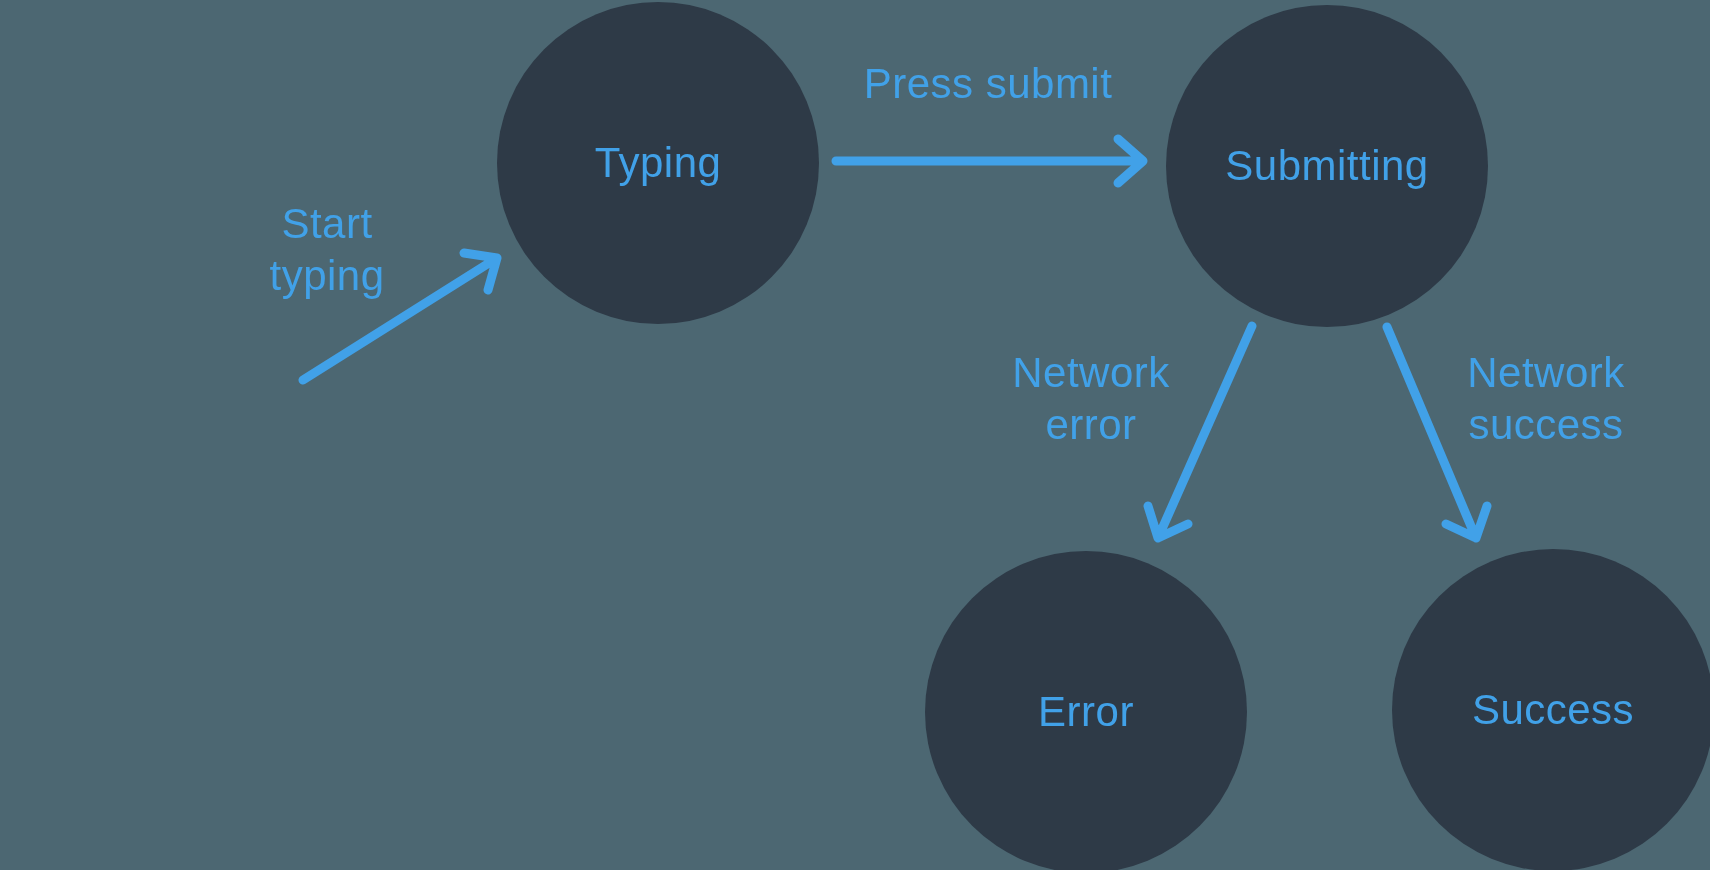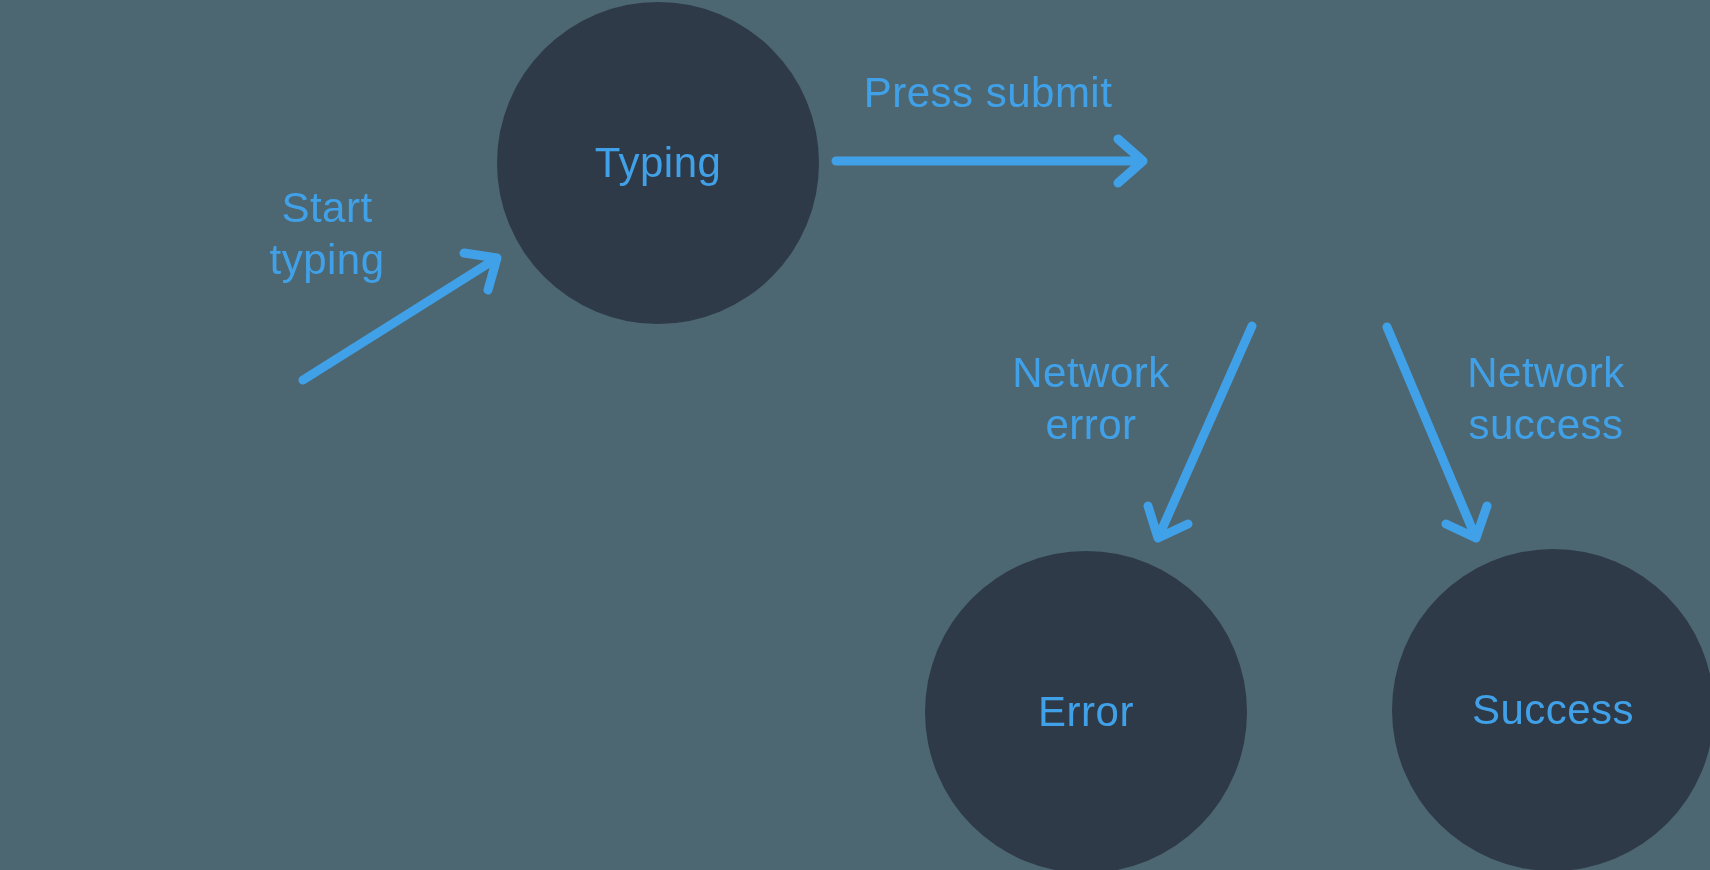--- a/index.html
+++ b/index.html
@@ -62,35 +62,38 @@
     <path d="M836 161 L1143 161 M1118 139 L1143 161 L1118 183"></path>
     <path d="M1252 326 L1158 538 M1148 506 L1158 538 L1188 524"></path>
     <path d="M1387 327 L1476 538 M1446 524 L1476 538 L1487 506"></path>
   </svg>
 
 
   <div class="node" style="left:497px; top:2px">
     <span class="node-label">Typing</span>
   </div>
 
+  <div class="node" style="left:1166px; top:5px">
+    <span class="node-label">Submitting</span>
+  </div>
 
   <div class="node" style="left:925px; top:551px">
     <span class="node-label">Error</span>
   </div>
 
   <div class="node" style="left:1392px; top:549px">
     <span class="node-label">Success</span>
   </div>
 
-  <div class="edge-label" style="left:327px; top:182px">
+  <div class="edge-label" style="left:327px; top:198px">
     <span>Start</span>
     <span>typing</span>
   </div>
 
-  <div class="edge-label" style="left:988px; top:67px">
+  <div class="edge-label" style="left:988px; top:58px">
     <span>Press submit</span>
   </div>
 
   <div class="edge-label" style="left:1091px; top:347px">
     <span>Network</span>
     <span>error</span>
   </div>
 
   <div class="edge-label" style="left:1546px; top:347px">
     <span>Network</span>

